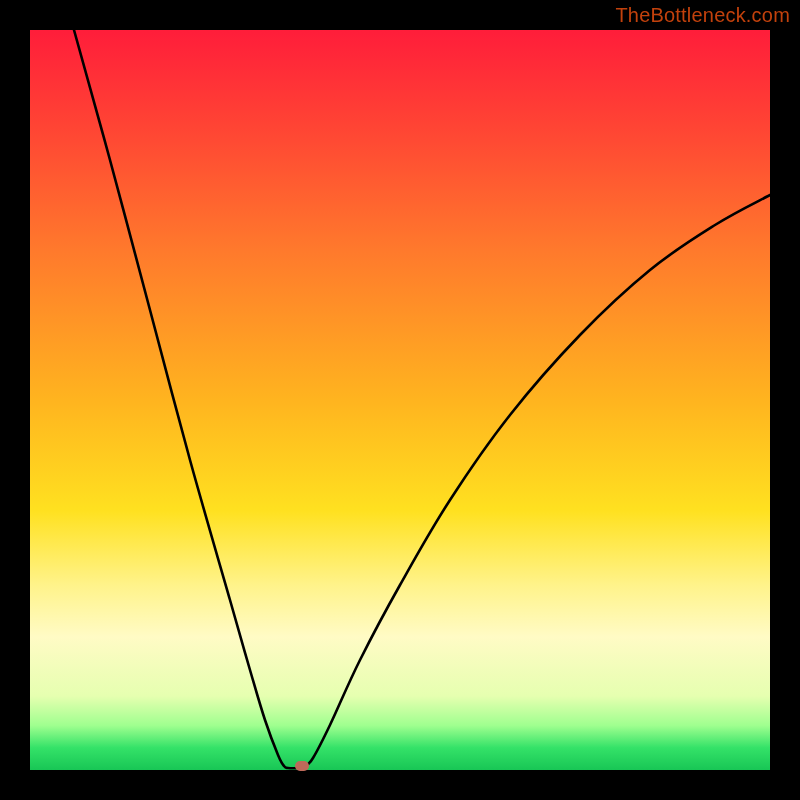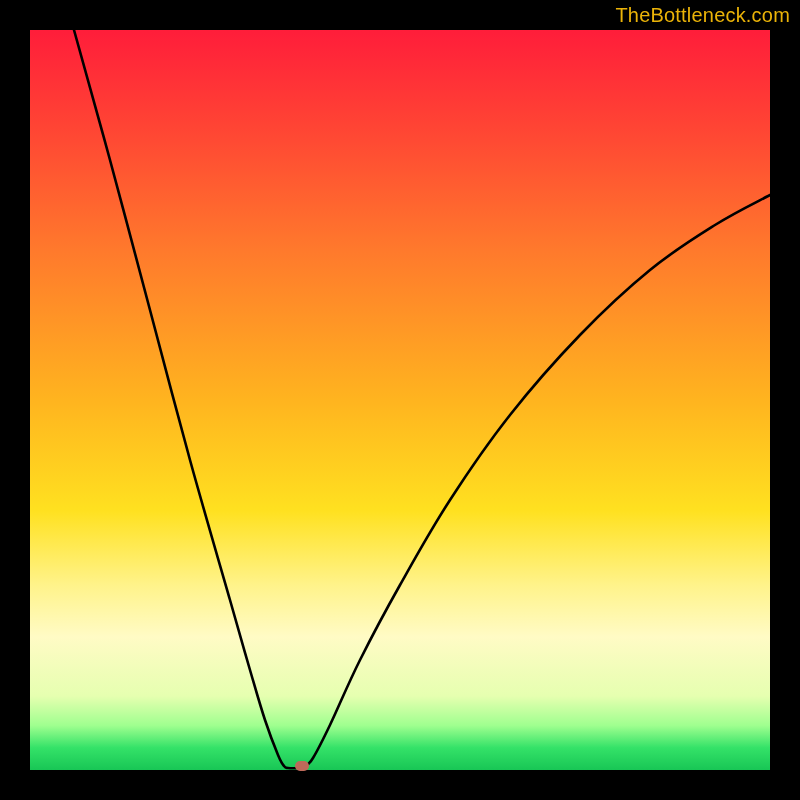--- a/index.html
+++ b/index.html
@@ -36,21 +36,21 @@
       #e6ffb0 90%,
       #9fff8f 94%,
       #34e268 97%,
       #18c655 100%
     );
   }
   .watermark {
     position: absolute;
     top: 4px;
     right: 10px;
-    color: #eab308;
+    color: #c2410c;
     font-size: 20px;
     letter-spacing: 0.2px;
     pointer-events: none;
     user-select: none;
   }
   svg.curve {
     position: absolute;
     left: 0;
     top: 0;
     width: 740px;

